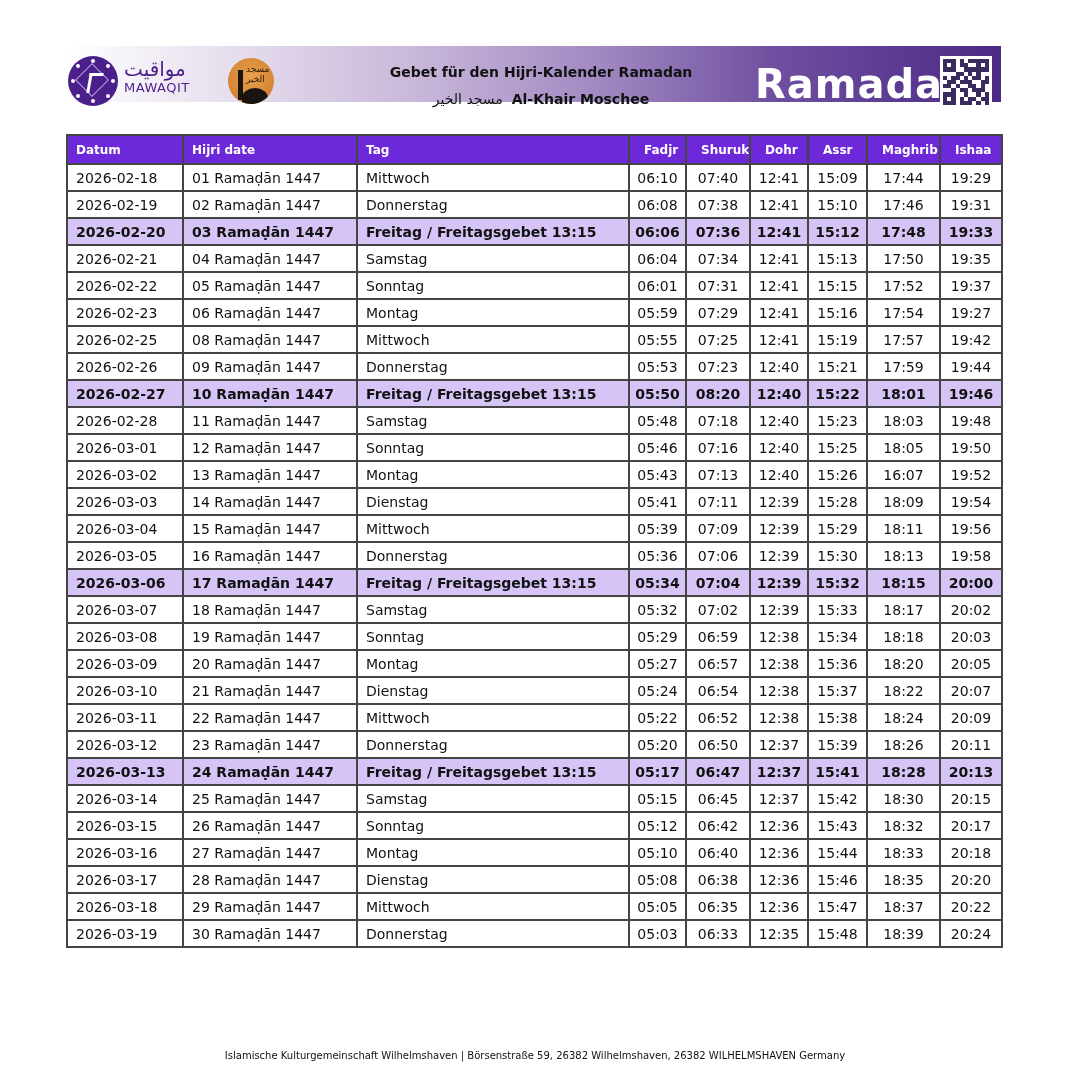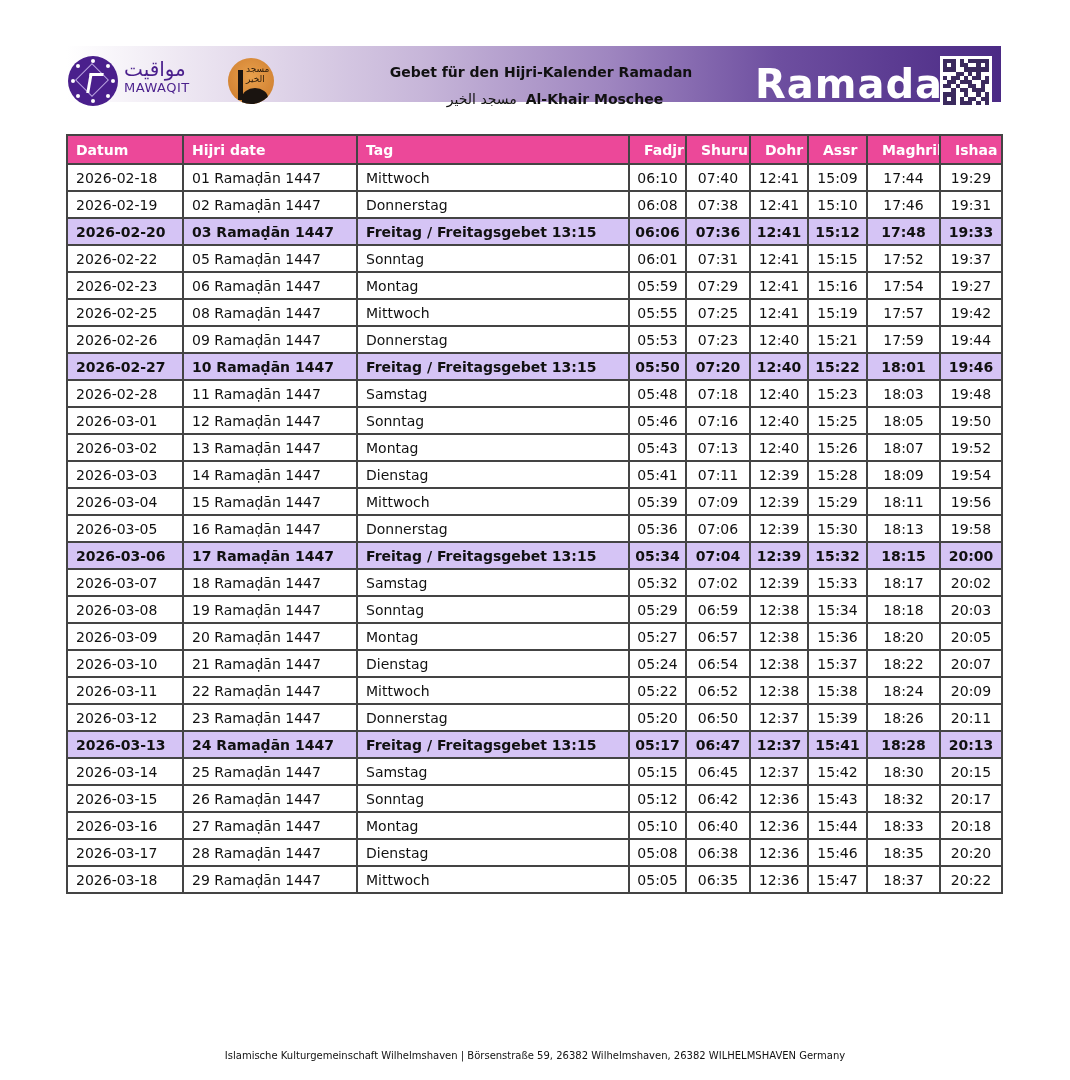--- a/index.html
+++ b/index.html
@@ -15,35 +15,35 @@
   .mawaqit-logo .hand { position: absolute; left: 20px; top: 17px; width: 14px; height: 20px; border-left: 3px solid #fff; border-top: 3px solid #fff; transform: skewX(-10deg); box-sizing: border-box; }
   .mawaqit-arabic { position: absolute; left: 58px; top: 12px; font-size: 20px; color: #4a1f8c; font-family: "DejaVu Sans", sans-serif; line-height: 22px; }
   .mawaqit-latin { position: absolute; left: 58px; top: 34px; font-size: 13px; color: #4a1f8c; letter-spacing: 0.5px; }
 
   .mosque-logo { position: absolute; left: 162px; top: 12px; width: 46px; height: 46px; border-radius: 50%; background: radial-gradient(circle at 50% 40%, #e9a04c, #c9782a); overflow: hidden; }
   .mosque-logo .minaret { position: absolute; left: 10px; top: 12px; width: 5px; height: 30px; background: #1a1410; }
   .mosque-logo .dome { position: absolute; left: 14px; top: 30px; width: 26px; height: 20px; border-radius: 50% 50% 0 0; background: #1a1410; }
   .mosque-logo .txt { position: absolute; left: 18px; top: 6px; font-size: 9px; color: #2a1a0a; line-height: 10px; }
 
   .title-line1 { position: absolute; left: 230px; top: 18px; width: 490px; text-align: center; font-size: 14px; font-weight: bold; color: #111; }
-  .title-line2 { position: absolute; left: 244px; top: 45px; width: 490px; text-align: center; font-size: 14px; font-weight: bold; color: #111; }
+  .title-line2 { position: absolute; left: 230px; top: 45px; width: 490px; text-align: center; font-size: 14px; font-weight: bold; color: #111; }
   .title-line2 .ar { font-weight: normal; margin-right: 4px; }
 
   .ramadan { position: absolute; left: 646px; top: 14px; font-size: 40px; font-weight: bold; color: #ffffff; letter-spacing: 1px; line-height: 48px; margin-left: 43px; }
   .qr { position: absolute; left: 874px; top: 10px; width: 52px; height: 52px; background: #fff; box-sizing: border-box; padding: 3px; }
   .qr-grid { width: 46px; height: 46px; display: grid; grid-template-columns: repeat(11, 1fr); grid-template-rows: repeat(11, 1fr); }
   .qr-grid span { display: block; }
   .qr-grid span.on { background: #3b2a5e; }
 
   table.prayer {
     position: absolute; left: 66px; top: 134px; width: 935px; border-collapse: collapse;
     font-size: 14px; table-layout: fixed;
   }
   table.prayer th, table.prayer td { border: 2px solid #444; height: 25px; padding: 0 8px; white-space: nowrap; overflow: hidden; }
-  table.prayer th { background: #ec4899; color: #fff; font-weight: bold; text-align: left; height: 27px; font-size: 14px; }
+  table.prayer th { background: #6d28d9; color: #fff; font-weight: bold; text-align: left; height: 27px; font-size: 12px; }
   table.prayer th.t { text-align: center; padding: 0 14px; }
   table.prayer td.t { text-align: center; padding: 0 2px; }
   table.prayer tr.fri td { background: #d5c4f5; font-weight: bold; }
 
   .footer { position: absolute; left: 0; top: 1050px; width: 1070px; text-align: center; font-size: 10px; color: #111; font-family: "DejaVu Sans", sans-serif; }
 </style>
 </head>
 <body>
 
 <div class="banner">
@@ -255,20 +255,31 @@
         <td>03 Ramaḍān 1447</td>
         <td>Freitag / Freitagsgebet 13:15</td>
         <td class="t">06:06</td>
         <td class="t">07:36</td>
         <td class="t">12:41</td>
         <td class="t">15:12</td>
         <td class="t">17:48</td>
         <td class="t">19:33</td>
       </tr>
       <tr>
+        <td>2026-02-21</td>
+        <td>04 Ramaḍān 1447</td>
+        <td>Samstag</td>
+        <td class="t">06:04</td>
+        <td class="t">07:34</td>
+        <td class="t">12:41</td>
+        <td class="t">15:13</td>
+        <td class="t">17:50</td>
+        <td class="t">19:35</td>
+      </tr>
+      <tr>
         <td>2026-02-22</td>
         <td>05 Ramaḍān 1447</td>
         <td>Sonntag</td>
         <td class="t">06:01</td>
         <td class="t">07:31</td>
         <td class="t">12:41</td>
         <td class="t">15:15</td>
         <td class="t">17:52</td>
         <td class="t">19:37</td>
       </tr>
@@ -303,21 +314,21 @@
         <td class="t">12:40</td>
         <td class="t">15:21</td>
         <td class="t">17:59</td>
         <td class="t">19:44</td>
       </tr>
       <tr class="fri">
         <td>2026-02-27</td>
         <td>10 Ramaḍān 1447</td>
         <td>Freitag / Freitagsgebet 13:15</td>
         <td class="t">05:50</td>
-        <td class="t">07:20</td>
+        <td class="t">08:20</td>
         <td class="t">12:40</td>
         <td class="t">15:22</td>
         <td class="t">18:01</td>
         <td class="t">19:46</td>
       </tr>
       <tr>
         <td>2026-02-28</td>
         <td>11 Ramaḍān 1447</td>
         <td>Samstag</td>
         <td class="t">05:48</td>
@@ -339,21 +350,21 @@
         <td class="t">19:50</td>
       </tr>
       <tr>
         <td>2026-03-02</td>
         <td>13 Ramaḍān 1447</td>
         <td>Montag</td>
         <td class="t">05:43</td>
         <td class="t">07:13</td>
         <td class="t">12:40</td>
         <td class="t">15:26</td>
-        <td class="t">18:07</td>
+        <td class="t">16:07</td>
         <td class="t">19:52</td>
       </tr>
       <tr>
         <td>2026-03-03</td>
         <td>14 Ramaḍān 1447</td>
         <td>Dienstag</td>
         <td class="t">05:41</td>
         <td class="t">07:11</td>
         <td class="t">12:39</td>
         <td class="t">15:28</td>
@@ -518,16 +529,27 @@
         <td>2026-03-18</td>
         <td>29 Ramaḍān 1447</td>
         <td>Mittwoch</td>
         <td class="t">05:05</td>
         <td class="t">06:35</td>
         <td class="t">12:36</td>
         <td class="t">15:47</td>
         <td class="t">18:37</td>
         <td class="t">20:22</td>
       </tr>
+      <tr>
+        <td>2026-03-19</td>
+        <td>30 Ramaḍān 1447</td>
+        <td>Donnerstag</td>
+        <td class="t">05:03</td>
+        <td class="t">06:33</td>
+        <td class="t">12:35</td>
+        <td class="t">15:48</td>
+        <td class="t">18:39</td>
+        <td class="t">20:24</td>
+      </tr>
     </tbody>
 </table>
 
 <div class="footer">Islamische Kulturgemeinschaft Wilhelmshaven | Börsenstraße 59, 26382 Wilhelmshaven, 26382 WILHELMSHAVEN Germany</div>
 
 </body></html>

